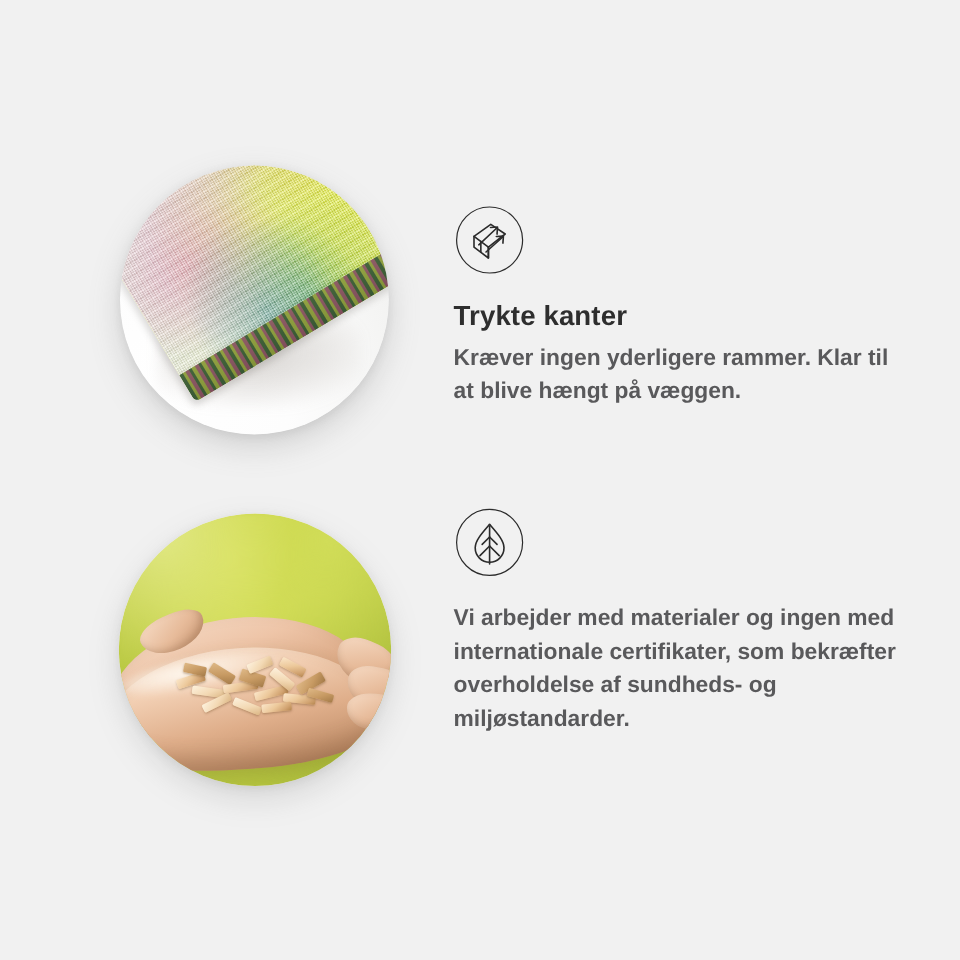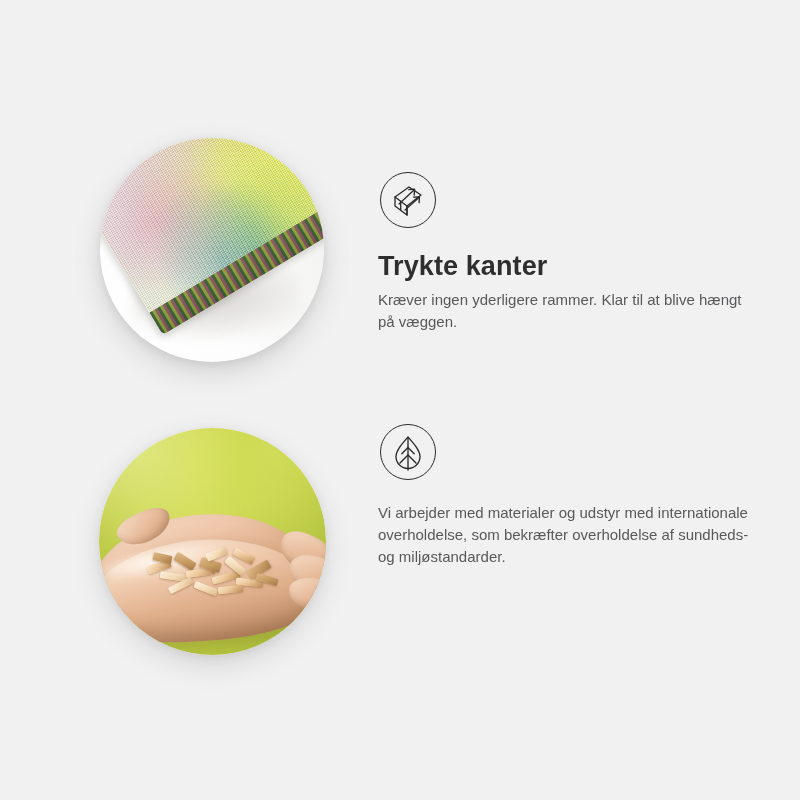--- a/index.html
+++ b/index.html
@@ -222,34 +222,34 @@
     height: 56px;
     border-radius: 50%;
     border: 1.4px solid #2b2b2b;
     display: block;
     margin: 0 0 22px 2px;
     box-sizing: border-box;
   }
   .badge-icon svg { display: block; }
 
   .feature-title {
-    font-size: 27px;
+    font-size: 23px;
     font-weight: 600;
     color: #2e2e2e;
     letter-spacing: 0.1px;
     margin: 0 0 7px 0;
     line-height: 1.2;
   }
   .feature-desc {
-    font-size: 15px;
+    font-size: 19px;
     color: #59595b;
     line-height: 1.47;
     margin: 0;
     max-width: 372px;
-    font-weight: 400;
+    font-weight: 700;
   }
 </style>
 </head>
 <body>
 
 <div id="page">
 
   <section class="feature" id="feature-0">
 
     <div class="photo-wrap" id="photo-wrap-0">
@@ -330,17 +330,17 @@
 
             <path d="M27 13.5 L27 45"></path>
 
             <path d="M27 22.5 L20.8 28.7"></path>
             <path d="M27 22.5 L33.2 28.7"></path>
             <path d="M27 30 L19 38"></path>
             <path d="M27 30 L35 38"></path>
           </g>
         </svg>
       </span>
-      <p class="feature-desc">Vi arbejder med materialer og udstyr med internationale overholdelse, som bekræfter overholdelse af sundheds- og miljøstandarder.</p>
+      <p class="feature-desc">Vi arbejder med materialer og ingen med internationale certifikater, som bekræfter overholdelse af sundheds- og miljøstandarder.</p>
     </div>
   </section>
 
 </div>
 
 </body></html>

